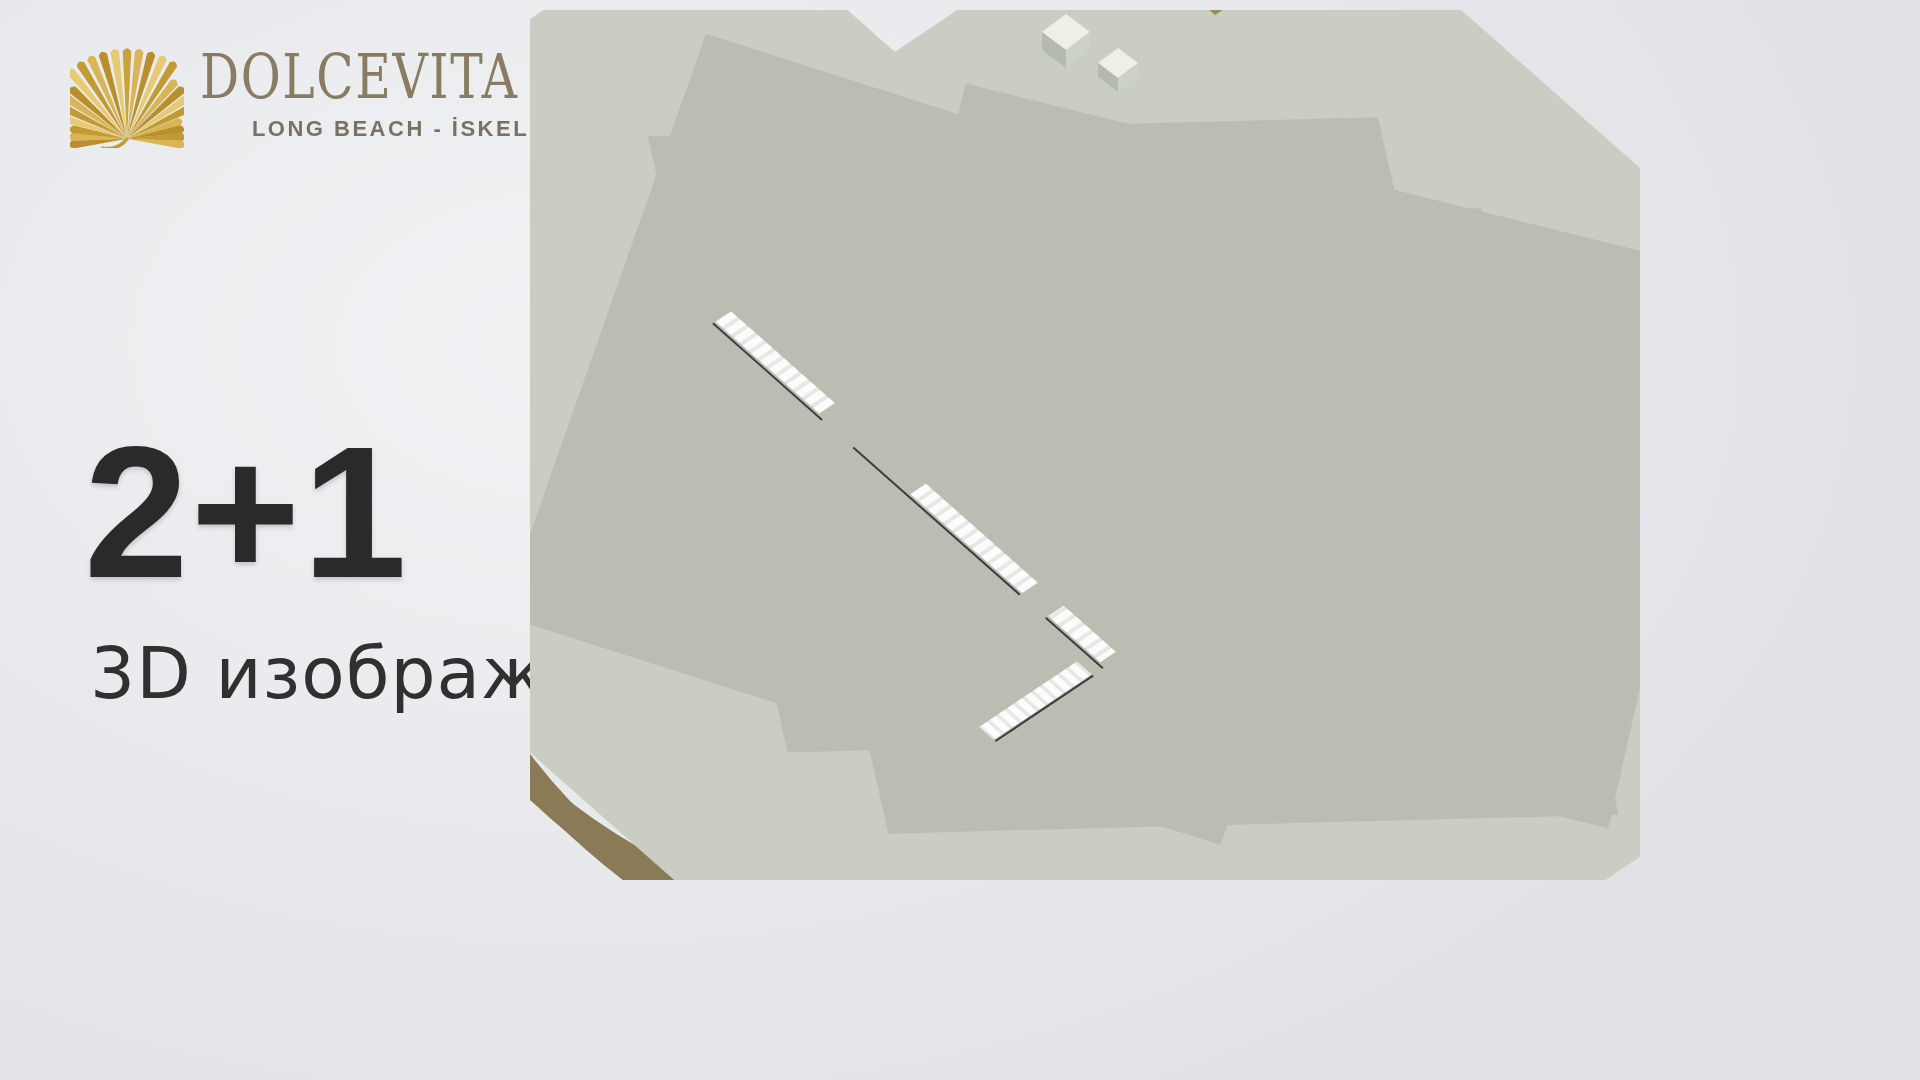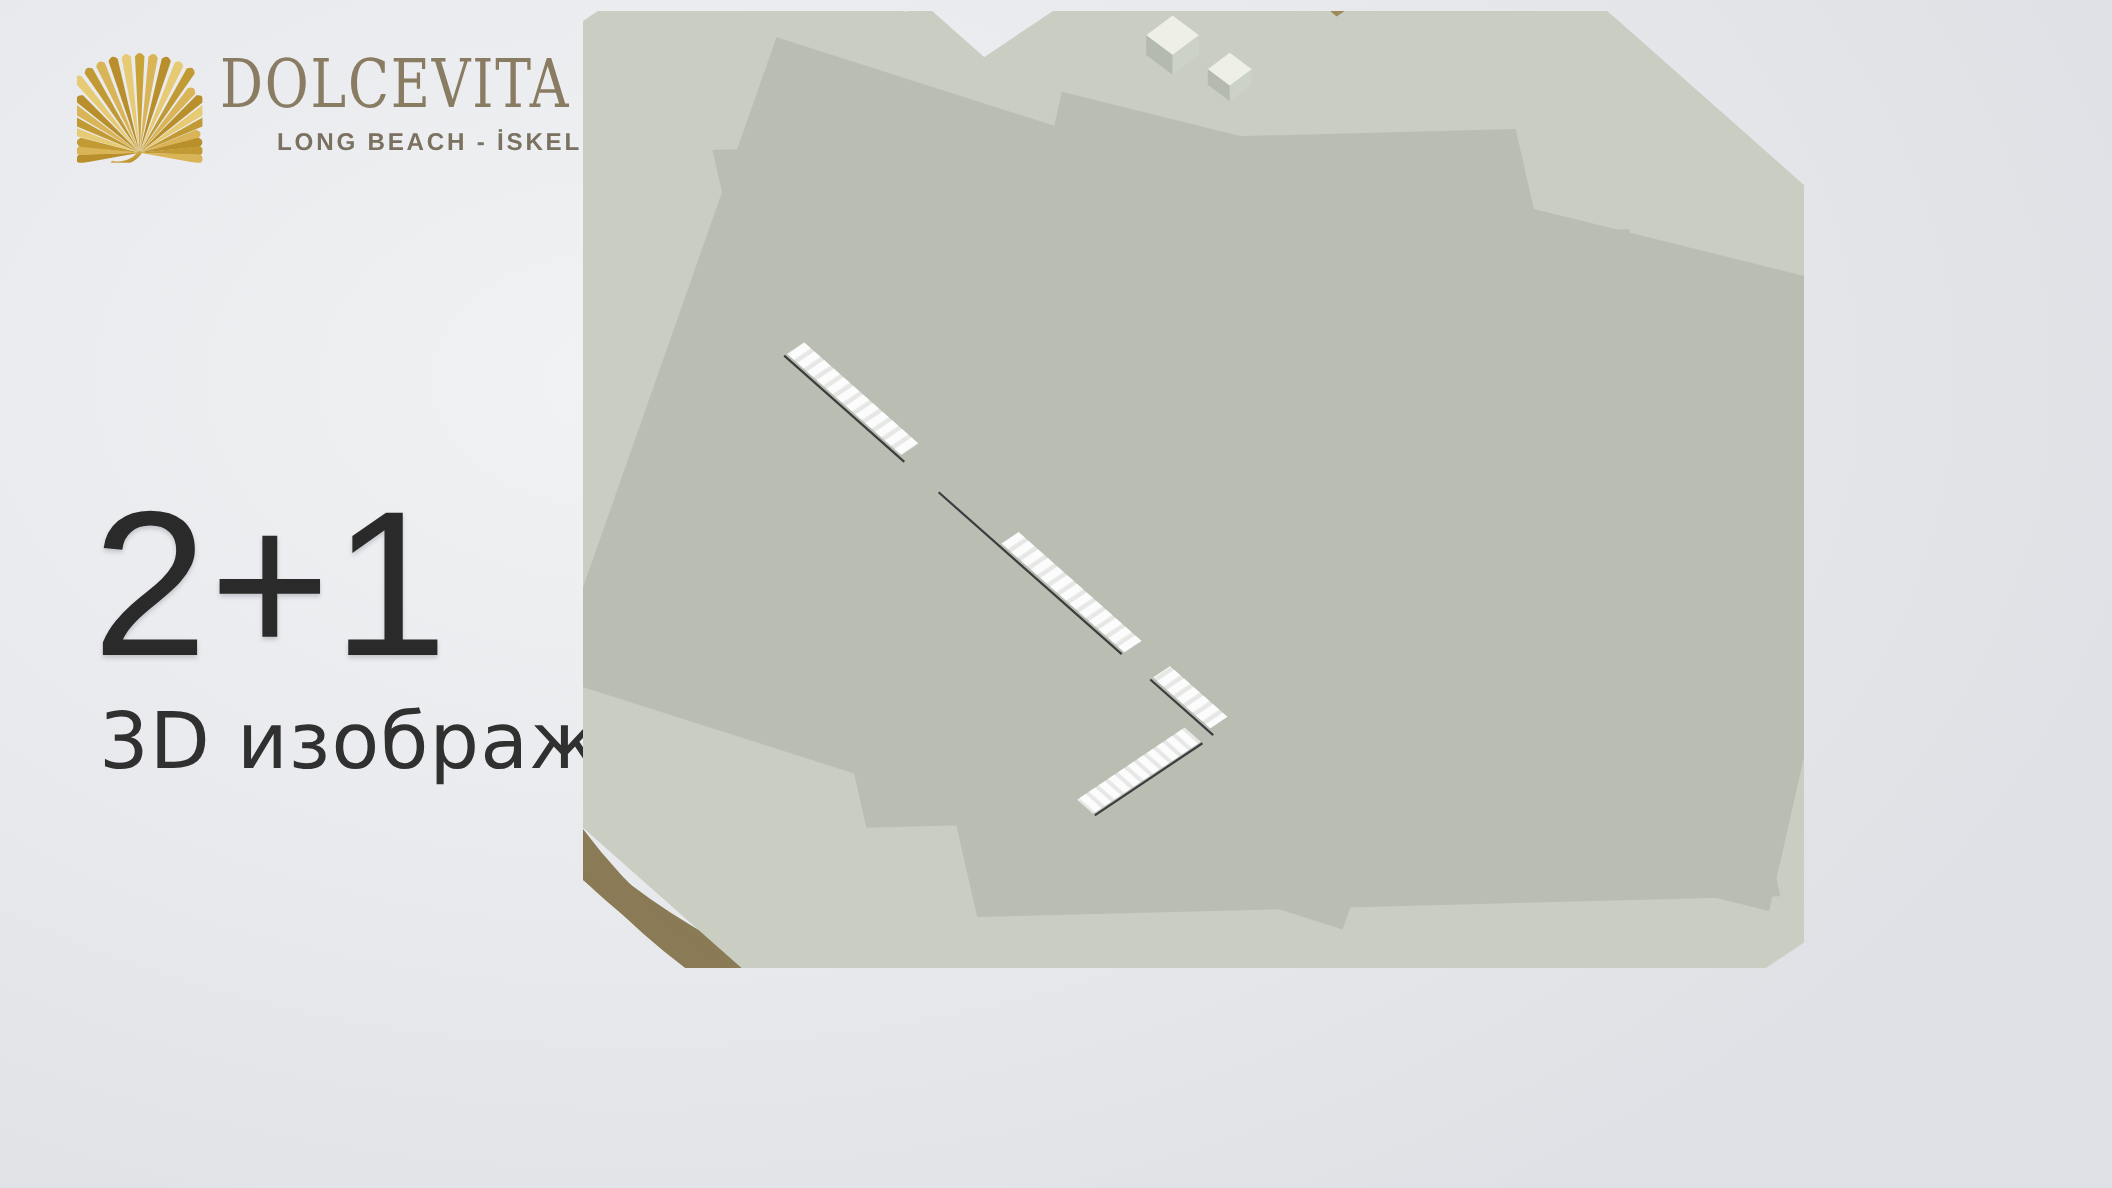--- a/index.html
+++ b/index.html
@@ -20,22 +20,22 @@
     font-size:61px;line-height:1;color:var(--brand-text,#8a7c63);
     letter-spacing:2px;transform:scaleX(.80);transform-origin:left center;white-space:nowrap;
   }
   .brand-tagline{
     margin-top:9px;font-family:"Liberation Sans",sans-serif;font-weight:bold;
     font-size:22px;letter-spacing:2.5px;color:var(--brand-tagline,#7b7160);white-space:nowrap;
   }
 
   
   .headline{
-    position:absolute;left:84px;top:436px;
-    font-weight:normal;font-size:188px;line-height:1;letter-spacing:2px;
+    position:absolute;left:84px;top:418px;
+    font-weight:bold;font-size:188px;line-height:1;letter-spacing:2px;
     color:var(--headline-color,#2b2a2a);
     text-shadow:0 3px 4px rgba(120,125,135,.35);
   }
   .subheadline{
     position:absolute;left:90px;top:638px;
     font-family:"DejaVu Sans","Liberation Sans",sans-serif;
     font-size:71px;line-height:1;letter-spacing:1px;color:#303030;
   }
 
   

